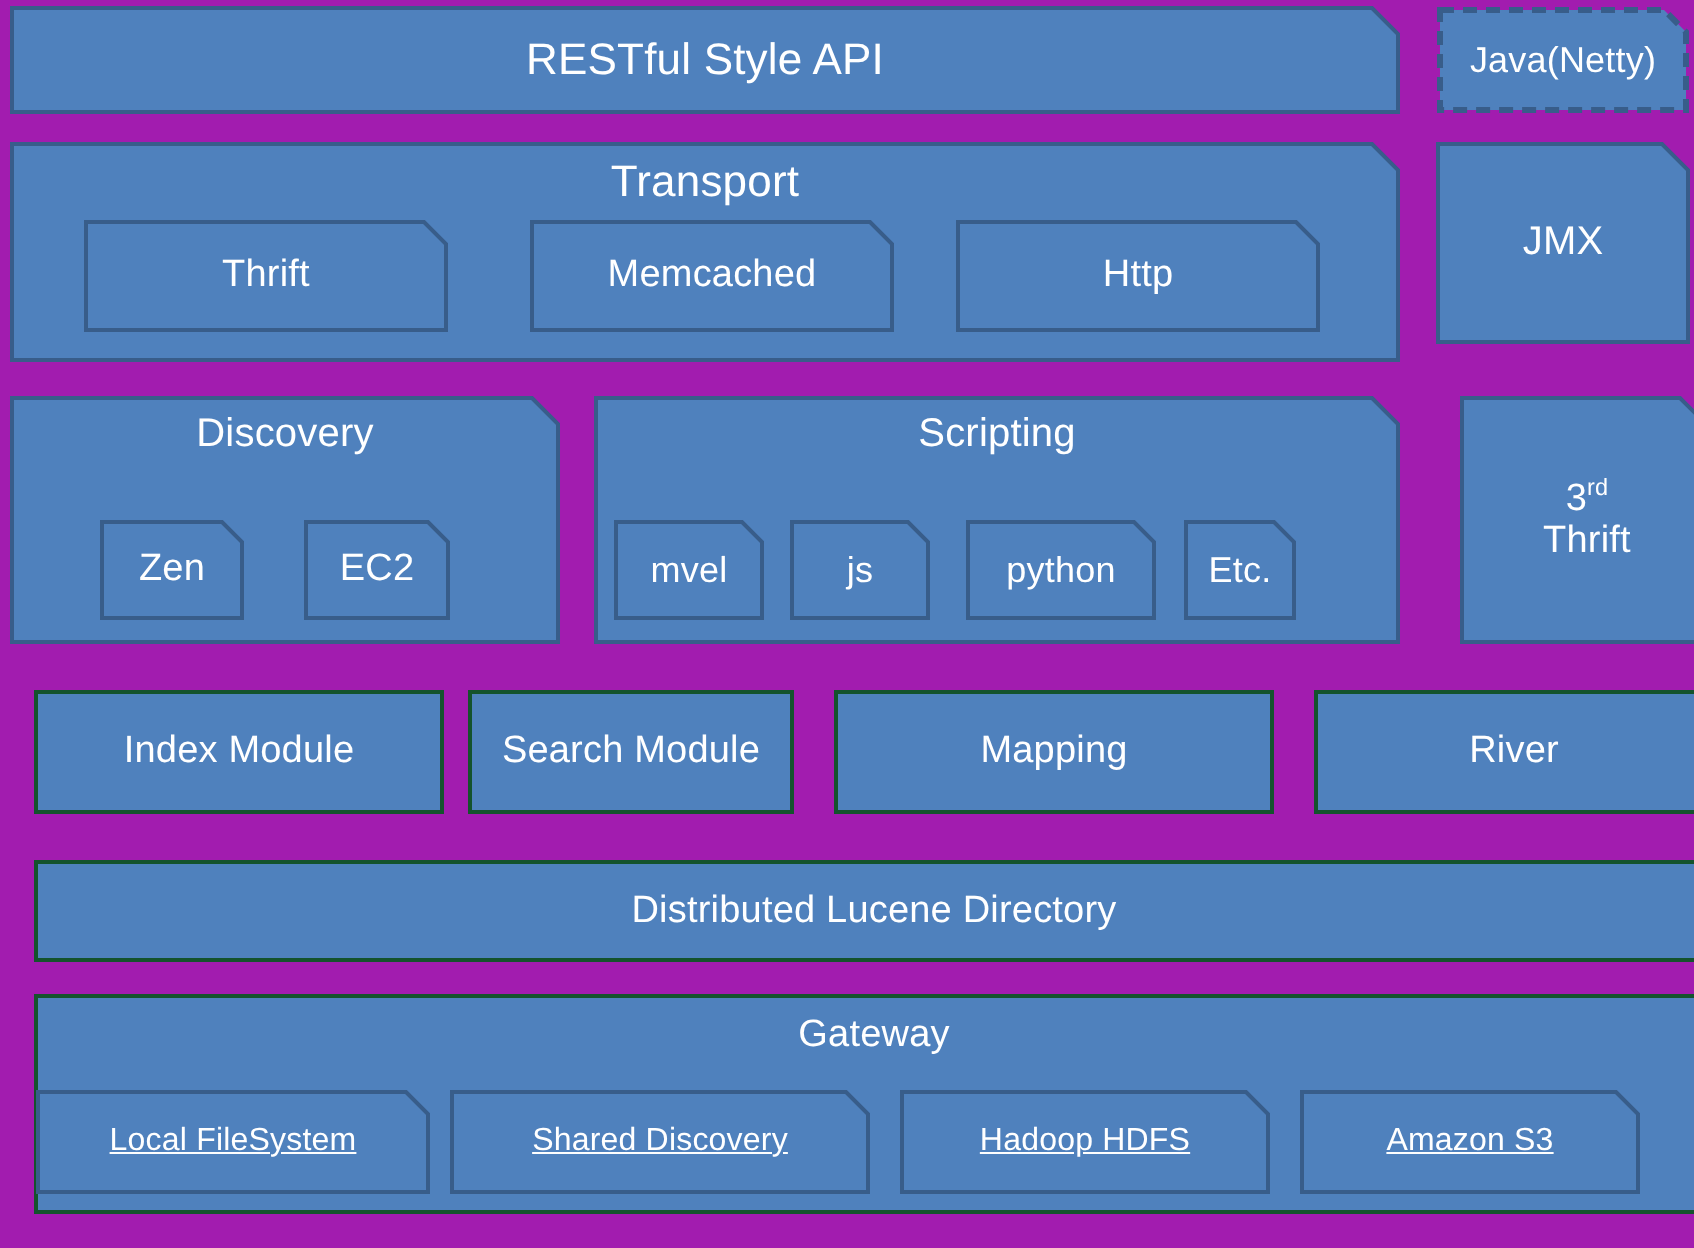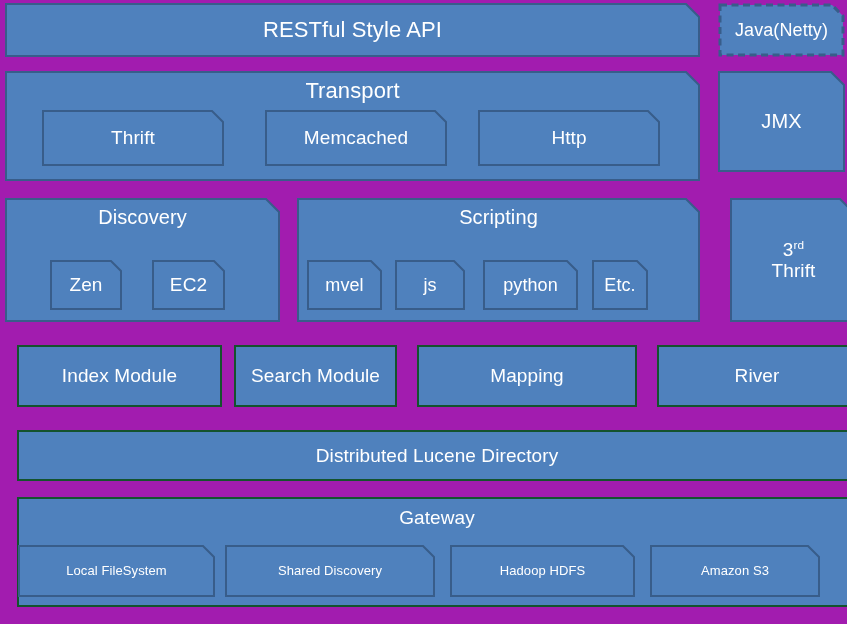--- a/index.html
+++ b/index.html
@@ -81,21 +81,21 @@
 
   
   .dashed-shape .dash-path {
     stroke-dasharray: 7 4.5;
   }
 
   .f22 { font-size: 22px; }
   .f20 { font-size: 20px; border-radius: 29px; }
   .f19 { font-size: 19px; margin-left: 12px; }
   .f18 { font-size: 18px; }
-  .f17 { font-size: 13px; }
+  .f17 { font-size: 16px; text-decoration: underline; }
 
   sup {
     font-size: .62em;
     vertical-align: super;
     line-height: 0;
   }
 </style>
 </head>
 <body>
 

